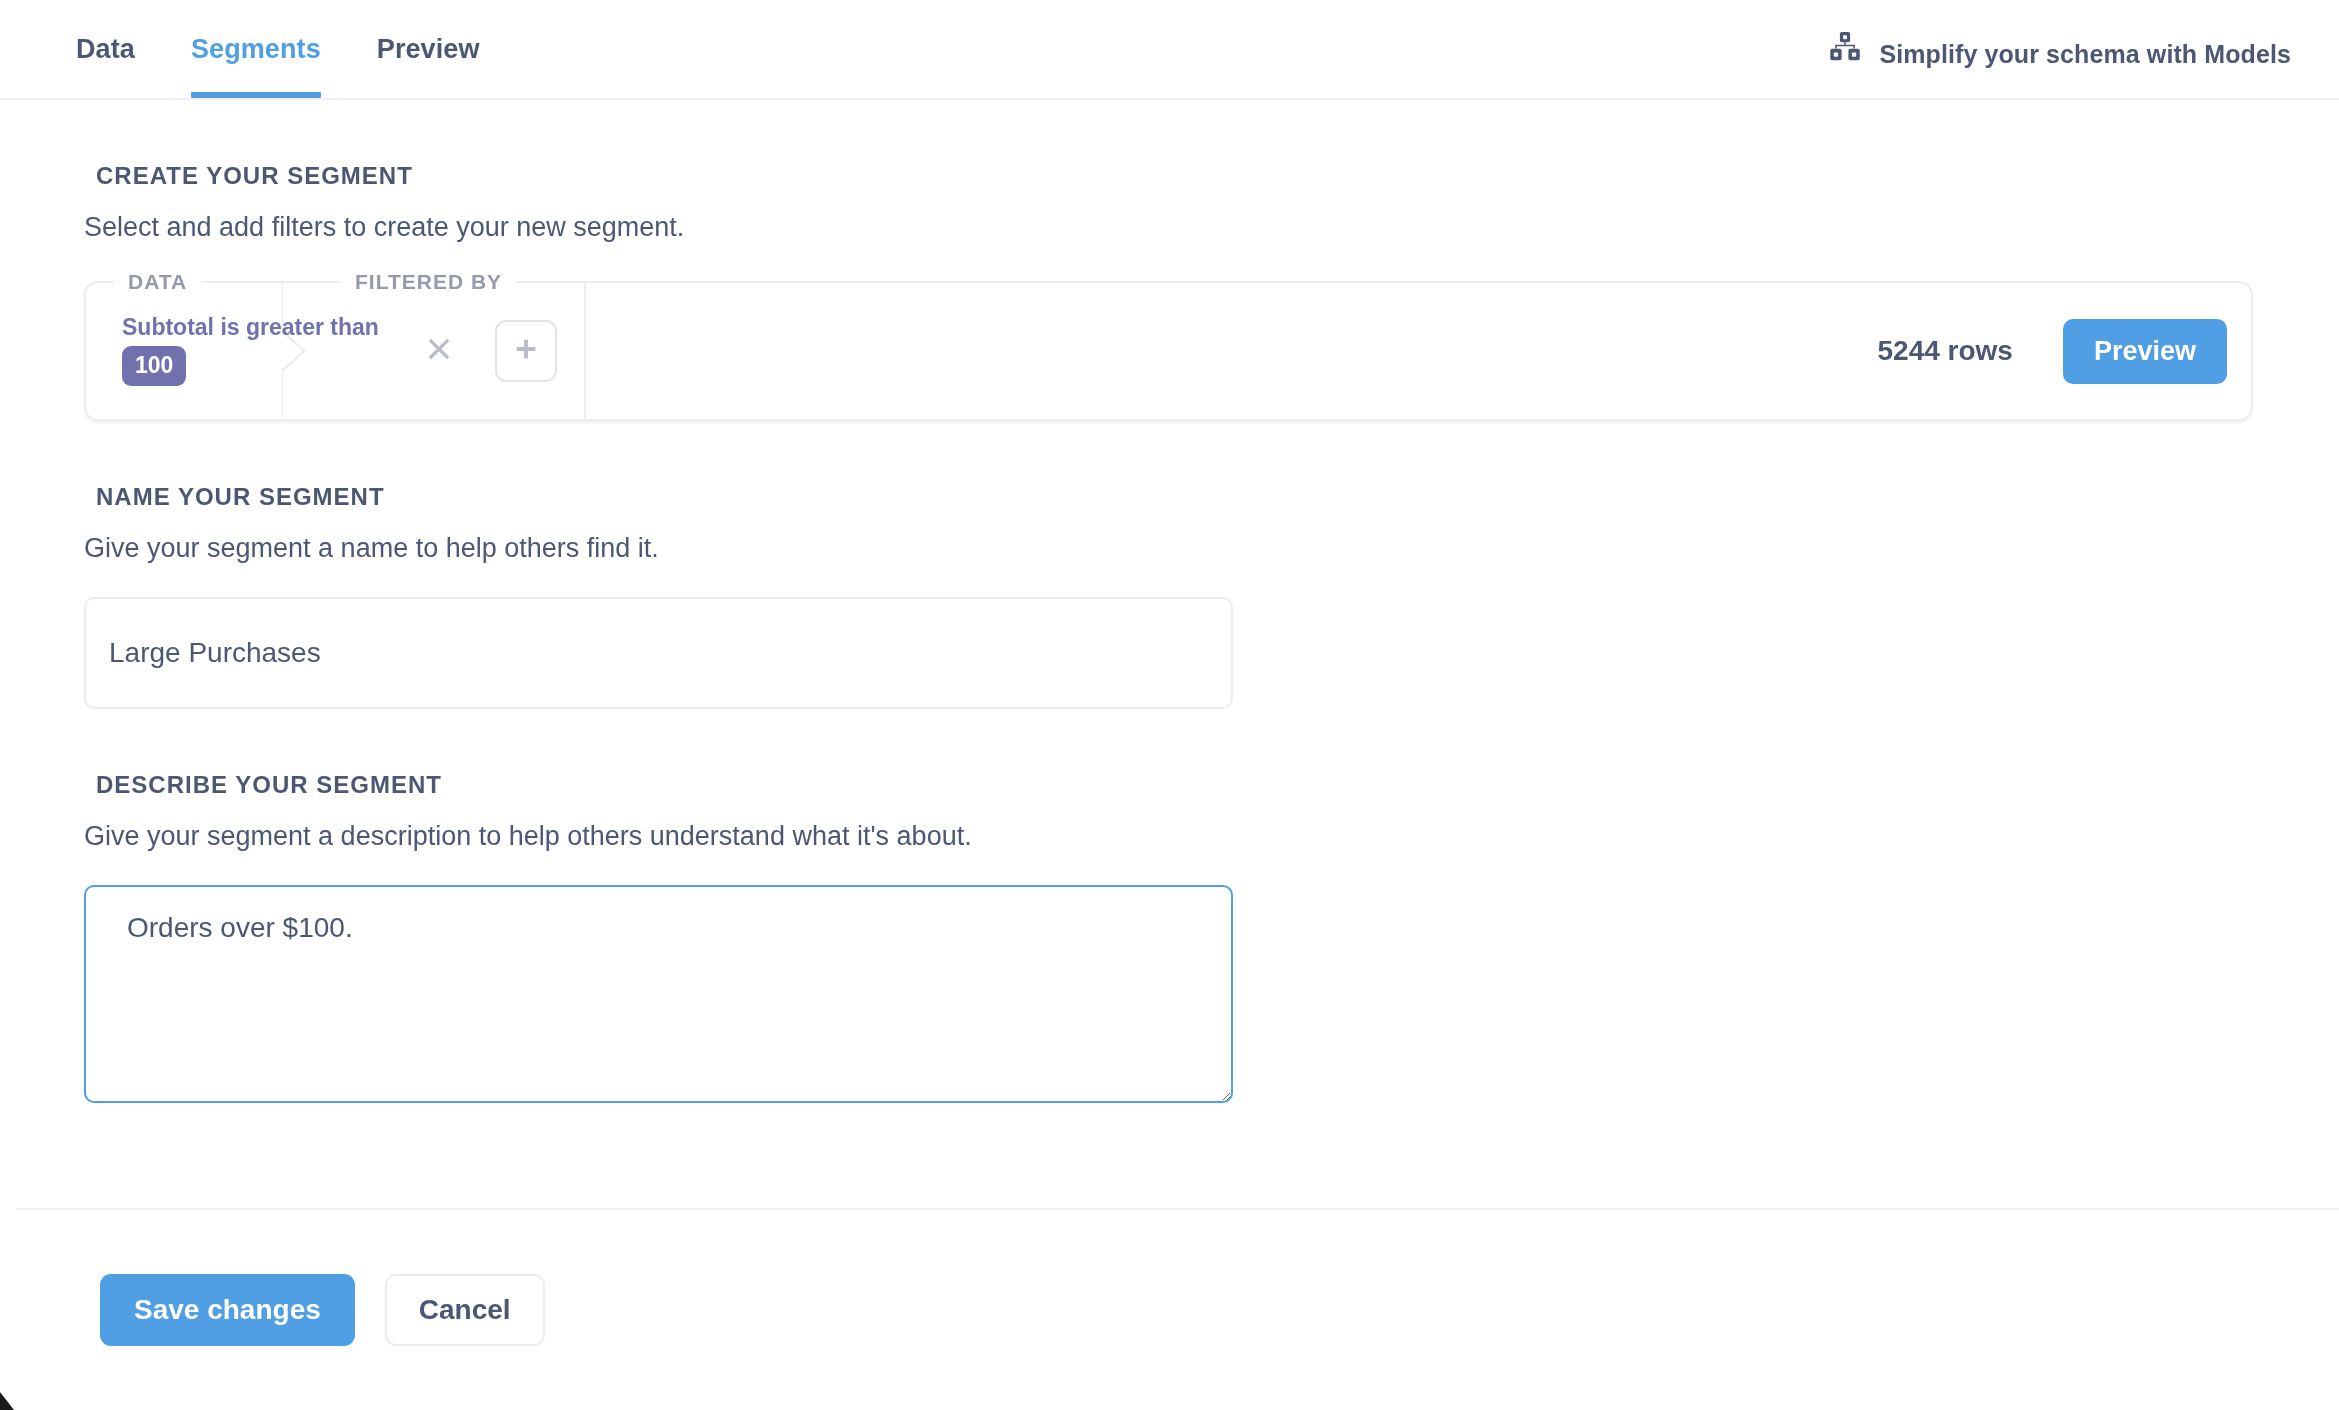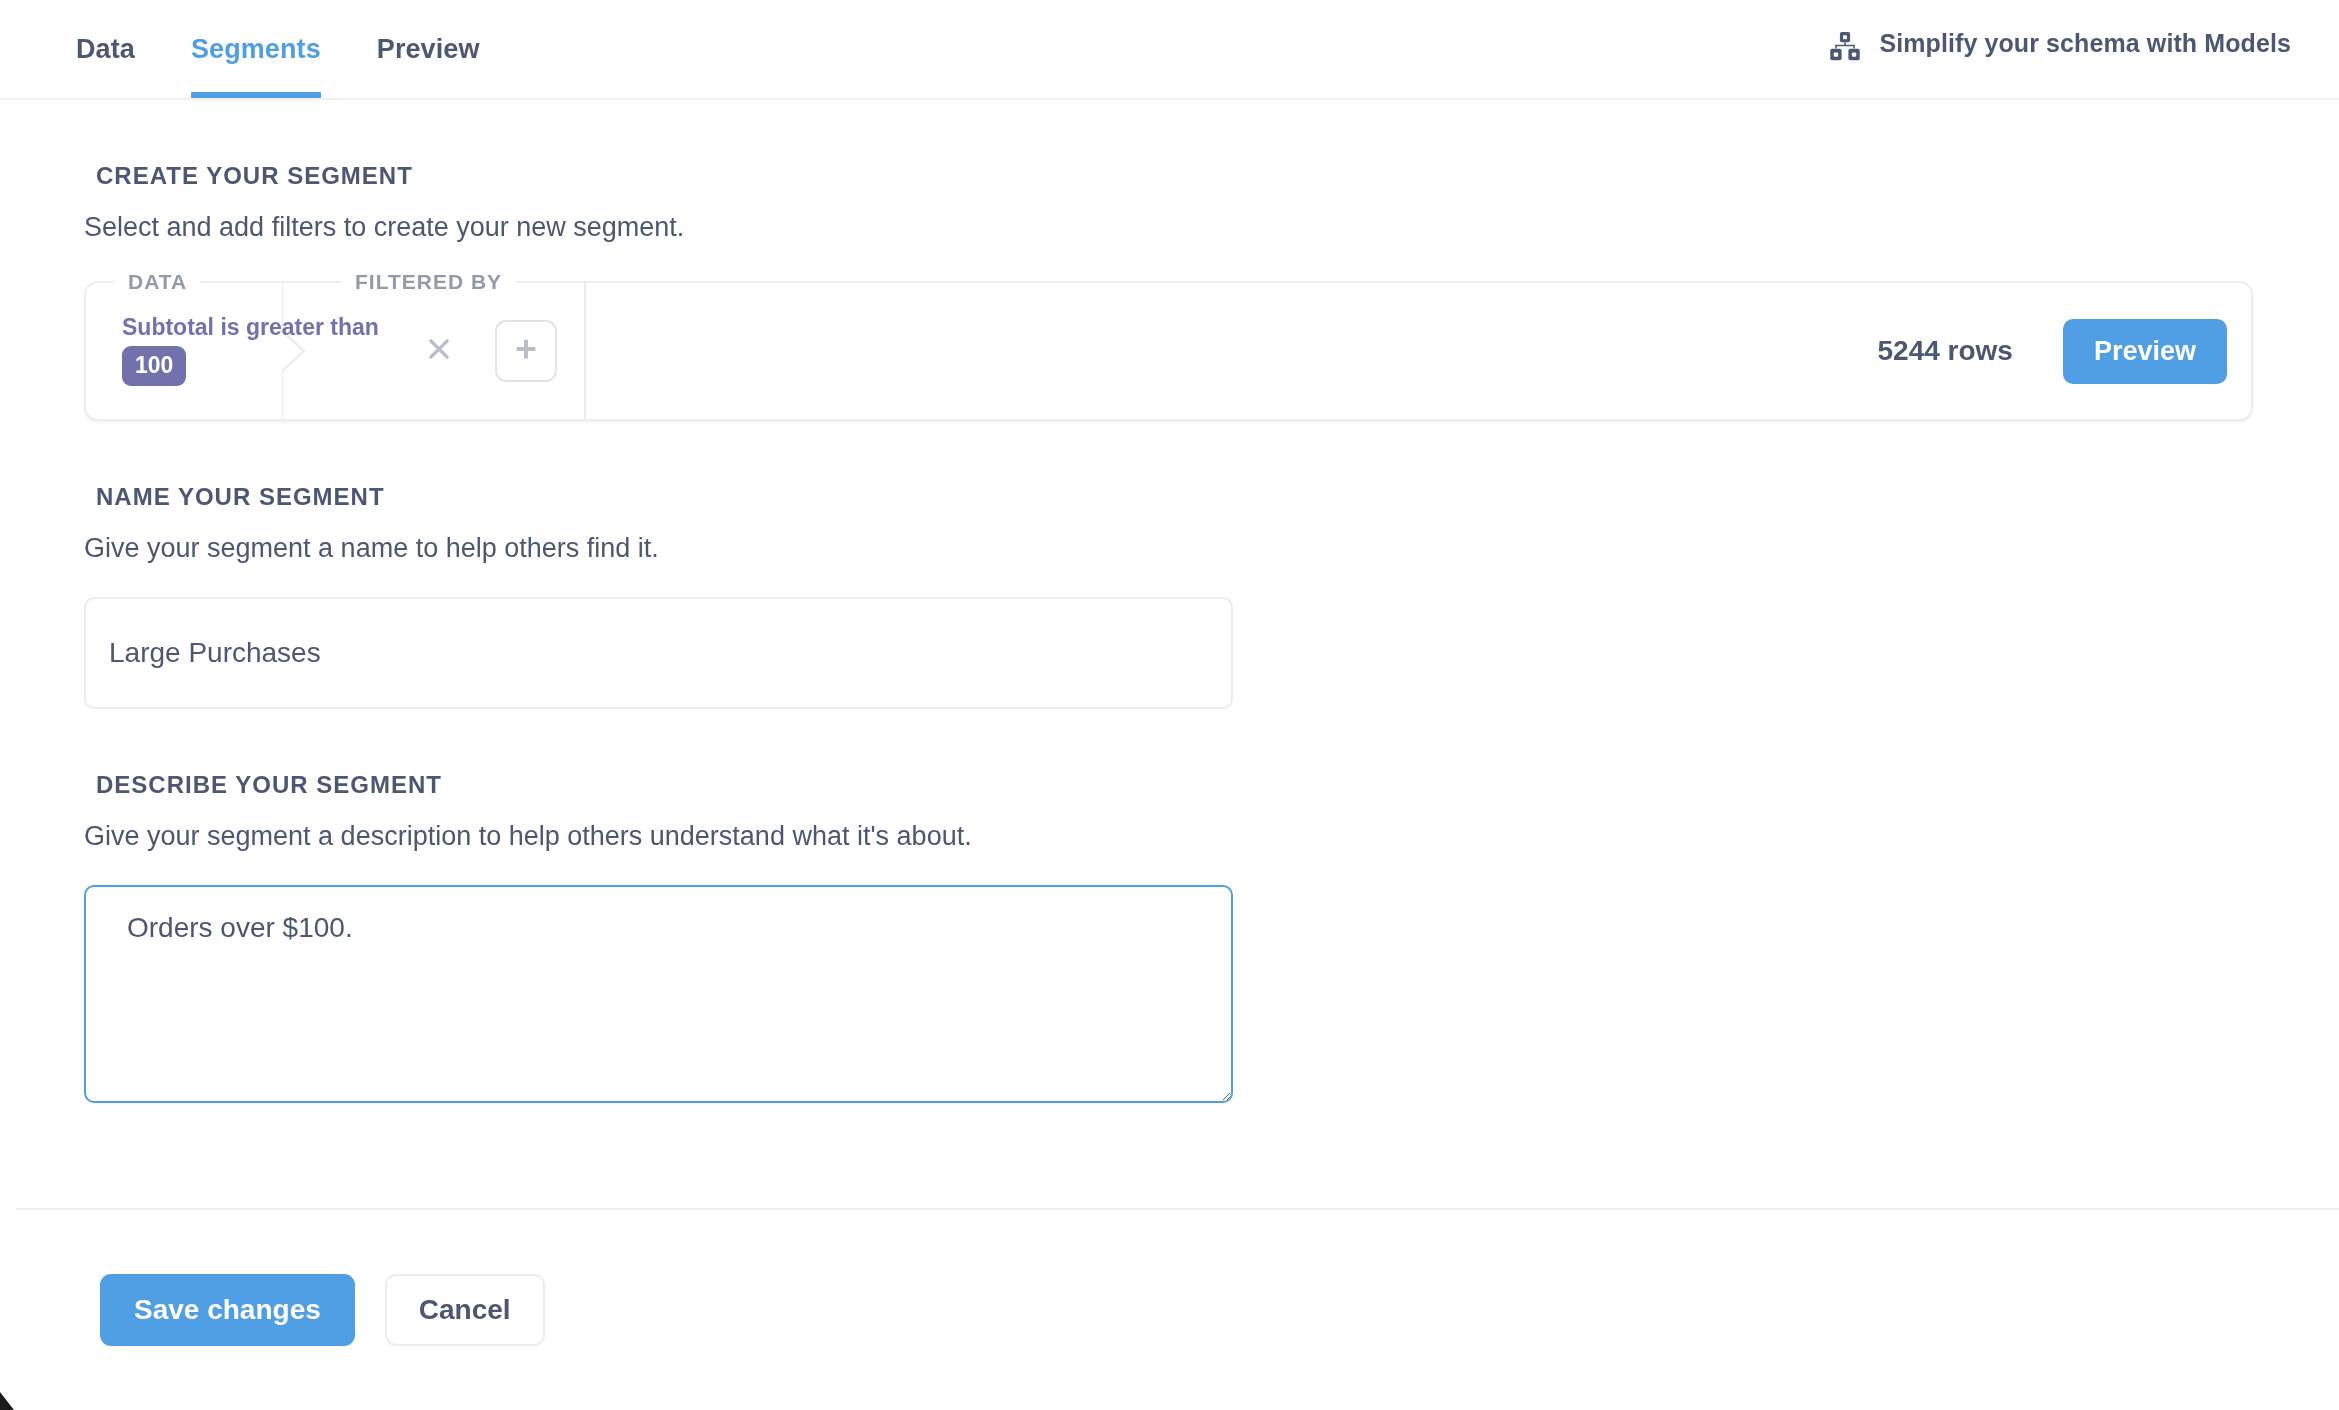--- a/index.html
+++ b/index.html
@@ -59,21 +59,21 @@
   .header-right {
     margin-left: auto;
     display: flex;
     align-items: center;
     padding-right: 48px;
     gap: 16px;
     cursor: pointer;
   }
   .models-link {
     display: flex;
-    align-items: flex-start;
+    align-items: flex-end;
     gap: 17px;
     font-size: 25px;
     font-weight: 700;
     color: #4c5773;
     letter-spacing: 0.1px;
   }
   .models-icon { display: block; }
 
   
   .body {

